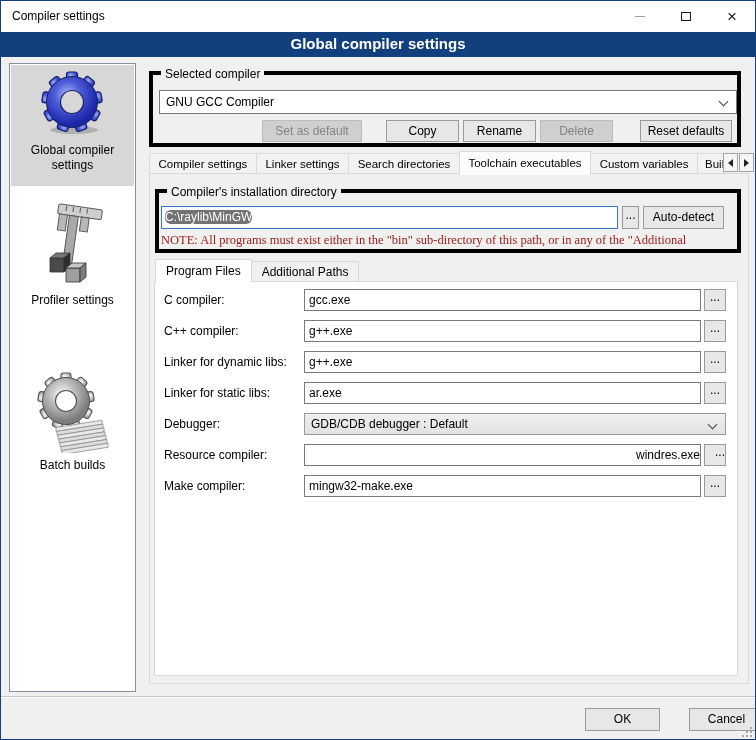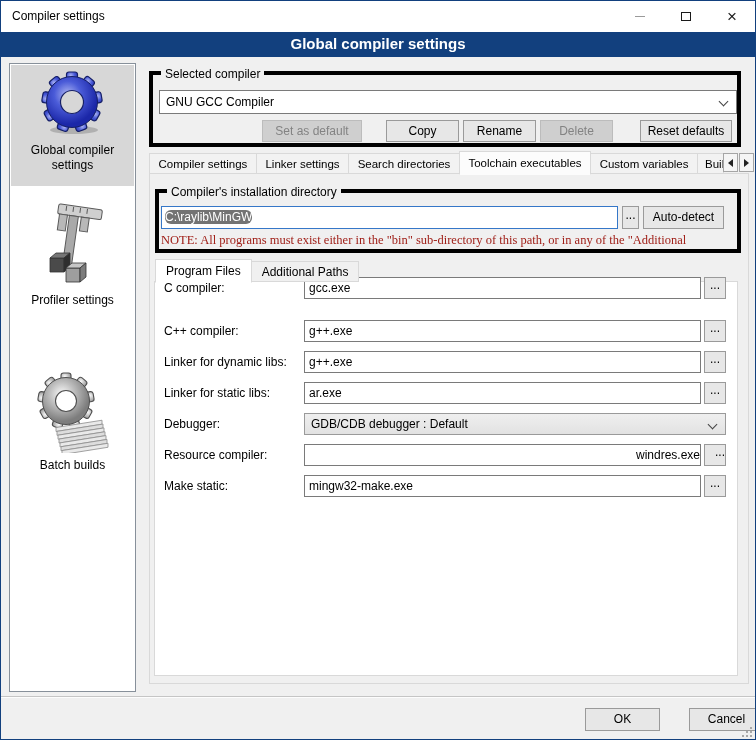--- a/index.html
+++ b/index.html
@@ -95,21 +95,21 @@
   .innerpage { position:absolute; left:153px; top:280px; width:584px; height:395px;
                background:#FFFFFF; border:1px solid #D9D9D9; }
 
   .frow-label { position:absolute; left:163px; height:22px; line-height:22px; font-size:12px; }
   .frow-input { position:absolute; left:303px; width:397px; height:22px; border:1px solid #7A7A7A;
                 background:#FFFFFF; font-family:"Liberation Sans", sans-serif; font-size:12px;
                 padding-left:4px; }
   .frow-browse { position:absolute; left:703px; width:22px; height:22px; line-height:15px; }
   .combo-debugger { left:303px; width:422px; height:22px;
                     background:linear-gradient(#EFEFEF,#E2E2E2); border:1px solid #9A9A9A; font-size:12px; }
-  .y0{top:276px;} .y1{top:319px;} .y2{top:350px;} .y3{top:381px;} .y4{top:412px;} .y5{top:443px;text-align:right;} .y6{top:474px;}
+  .y0{top:288px;} .y1{top:319px;} .y2{top:350px;} .y3{top:381px;} .y4{top:412px;} .y5{top:443px;text-align:right;} .y6{top:474px;}
 
   
   .footer-divider { position:absolute; left:0; top:695px; width:754px; height:2px;
                     border-top:1px solid #C5C5C5; border-bottom:1px solid #FDFDFD; }
   .fbtn { position:absolute; top:707px; width:75px; height:23px; background:#E7E7E7;
           border:1px solid #9A9A9A; text-align:center; line-height:21px; font-size:12px; }
   .b-ok { left:584px; } .b-cancel { left:688px; }
   .grip { position:absolute; left:741px; top:726px; width:9px; height:9px; }
   .grip i { position:absolute; width:2px; height:2px; background:#A8A8A8; }
   .g1{left:8px;top:0;} .g2{left:4px;top:4px;} .g3{left:8px;top:4px;}
@@ -299,21 +299,21 @@
   <span class="frow-label y4">Debugger:</span>
   <div class="combo combo-debugger y4">
     <span>GDB/CDB debugger : Default</span>
     <span class="chev"></span>
   </div>
 
   <span class="frow-label y5">Resource compiler:</span>
   <input class="frow-input y5" value="windres.exe" style="">
   <div class="sbtn frow-browse y5">...</div>
 
-  <span class="frow-label y6">Make static:</span>
+  <span class="frow-label y6">Make compiler:</span>
   <input class="frow-input y6" value="mingw32-make.exe" style="">
   <div class="sbtn frow-browse y6">...</div>
 
   <div class="footer-divider"></div>
   <div class="fbtn b-ok">OK</div>
   <div class="fbtn b-cancel">Cancel</div>
   <div class="grip">
     <i class="g1"></i>
       <i class="g2"></i>
       <i class="g3"></i>

